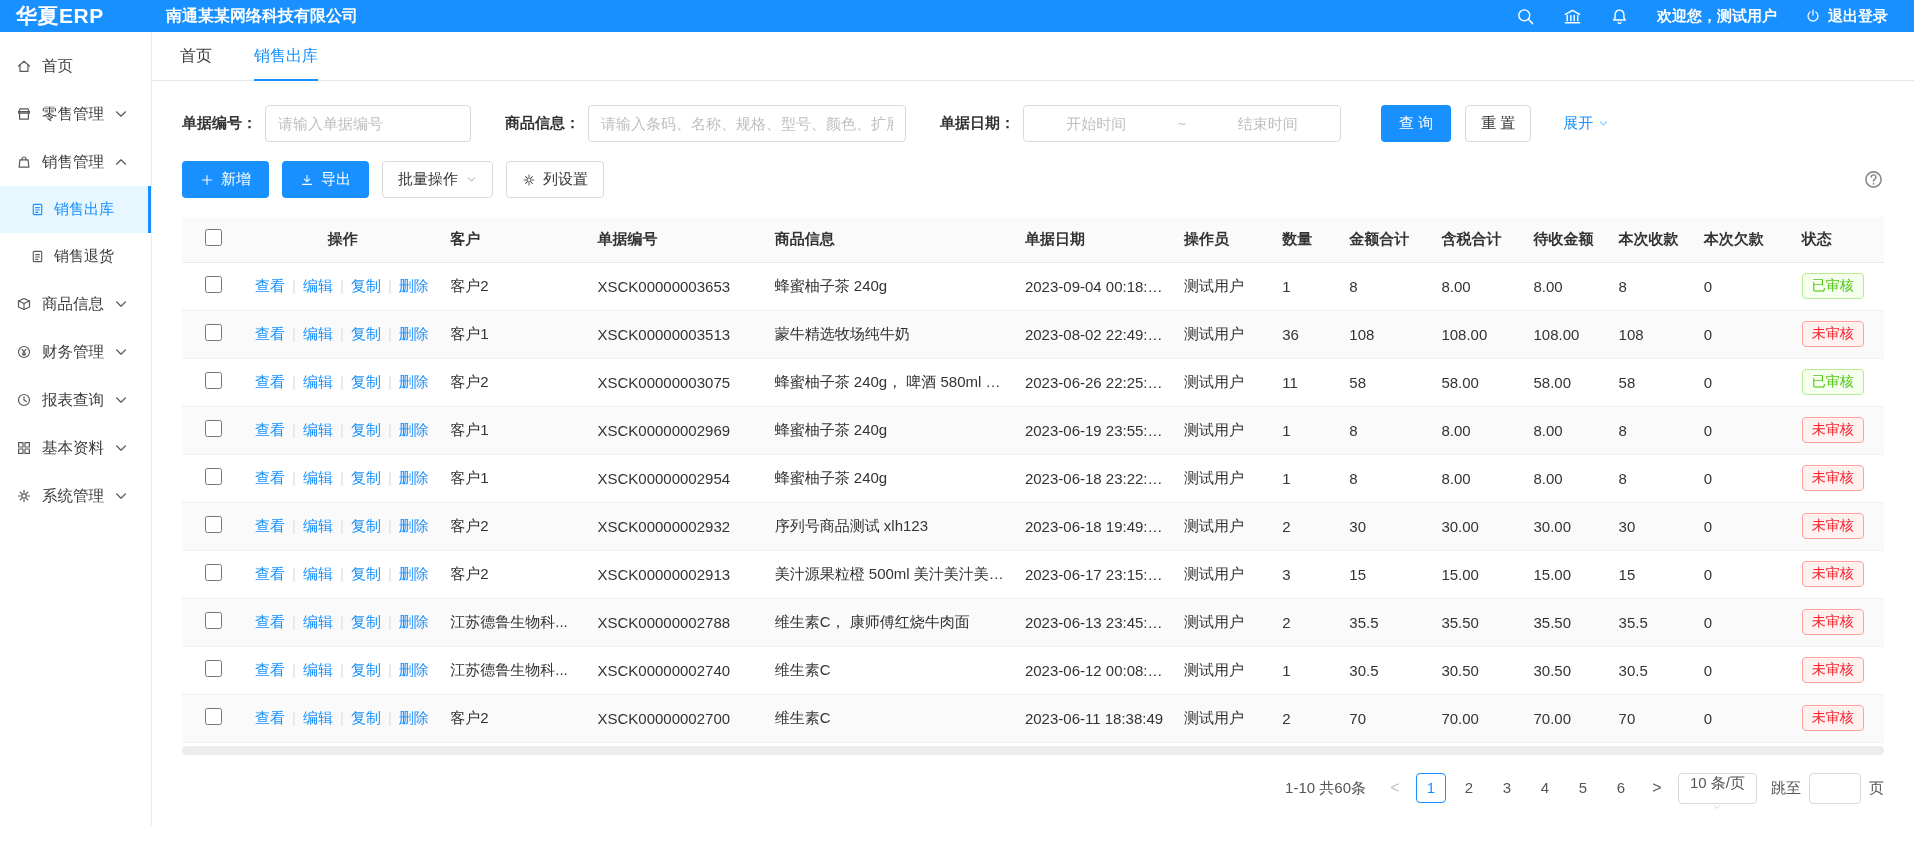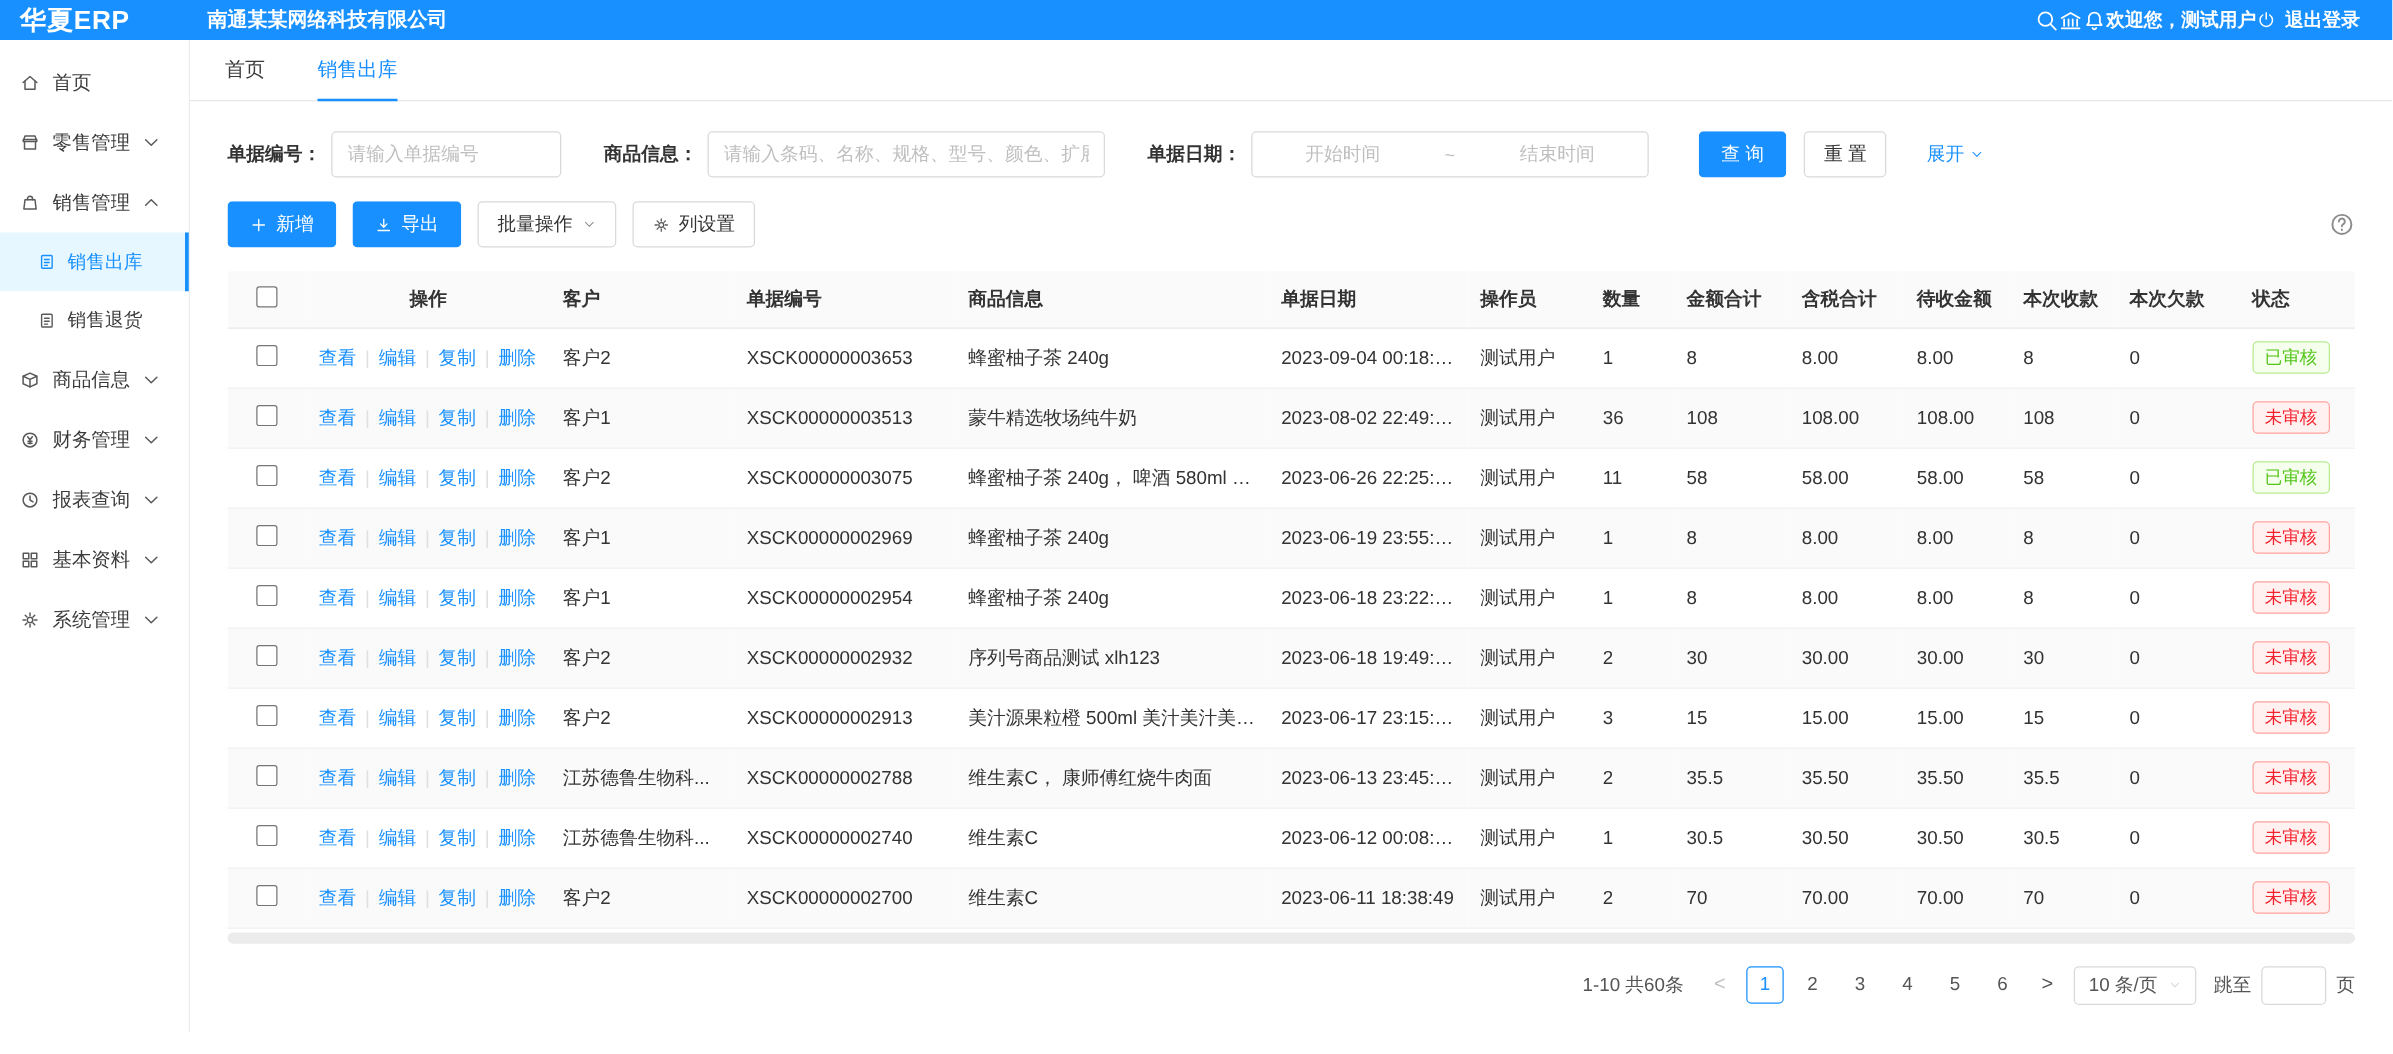--- a/index.html
+++ b/index.html
@@ -8,21 +8,21 @@
     font-family: "Liberation Sans", "DejaVu Sans", sans-serif;
     background: #fff; color: #333; overflow: hidden;
   }
   .icon { display: inline-flex; }
   .icon svg { width: 100%; height: 100%; }
 
   
   .topbar { height: 32px; background: #1890ff; display: flex; align-items: center; color: #fff; }
   .logo { width: 152px; padding-left: 16px; font-size: 21px; font-weight: bold; letter-spacing: .5px; flex: none; }
   .company { font-size: 16px; font-weight: 600; margin-left: 14px; }
-  .top-right { margin-left: auto; display: flex; align-items: center; padding-right: 26px; }
+  .top-right { margin-left: auto; display: flex; align-items: center; gap: 28px; padding-right: 26px; }
   .hicon { width: 19px; height: 19px; color: #fff; cursor: pointer; }
   .welcome { font-size: 15px; font-weight: 600; }
   .logout { display: flex; align-items: center; gap: 7px; font-size: 15px; font-weight: 600; cursor: pointer; }
   .logout .hicon { width: 16px; height: 16px; }
 
   
   .layout { display: flex; height: 794px; }
   .sidebar { width: 152px; flex: none; border-right: 1px solid #ededed; padding-top: 10px; background: #fff; }
   .menu-item { height: 48px; display: flex; align-items: center; padding: 0 12px 0 16px; font-size: 15.5px; color: #3b3b3b; cursor: pointer; }
   .menu-item .icon { width: 16px; height: 16px; color: #595959; margin-right: 10px; flex: none; }
@@ -40,21 +40,21 @@
   .tab.active::after { content: ""; position: absolute; left: 0; right: 0; bottom: -1px; height: 2px; background: #1890ff; }
 
   .content { flex: 1; padding: 0 30px; }
 
   
   .filters { display: flex; align-items: center; padding-top: 24px; }
   .flabel { font-size: 15px; font-weight: 600; color: #333; white-space: nowrap; }
   .flabel.gap { margin-left: 34px; }
   .finput { height: 37px; border: 1px solid #d9d9d9; border-radius: 4px; padding: 0 12px; font-size: 15px; color: #333; outline: none; font-family: inherit; background: #fff; }
   .finput::placeholder { color: #bfbfbf; }
-  .bill-input { width: 184px; margin-left: 8px; }
+  .bill-input { width: 206px; margin-left: 8px; }
   .product-input { width: 318px; margin-left: 8px; }
   .date-range { display: flex; align-items: center; height: 37px; border: 1px solid #d9d9d9; border-radius: 4px; margin-left: 8px; width: 318px; padding: 0 10px; background: #fff; }
   .date-input { border: none; font-size: 15px; color: #333; outline: none; width: 42%; text-align: center; font-family: inherit; }
   .date-input::placeholder { color: #bfbfbf; }
   .date-sep { color: #bfbfbf; font-size: 14px; width: 16%; text-align: center; }
 
   .btn { height: 37px; border-radius: 4px; font-size: 15px; display: inline-flex; align-items: center; justify-content: center; cursor: pointer; border: 1px solid transparent; font-family: inherit; background: #fff; }
   .btn-primary { background: #1890ff; color: #fff; padding: 0 17px; }
   .btn-default { color: #333; border-color: #d9d9d9; padding: 0 15px; }
   .search-btn { margin-left: 40px; }
@@ -83,21 +83,21 @@
   .badge.pending  { color: #f5222d; background: #fff1f0; border: 1px solid #ffa39e; }
   .table-scrollbar { height: 9px; background: #ececec; border-radius: 5px; margin-top: 3px; }
 
   
   .pagination { display: flex; justify-content: flex-end; align-items: center; gap: 8px; margin-top: 18px; font-size: 15px; color: #555; }
   .page-total { margin-right: 8px; color: #555; }
   .page-arrow { width: 26px; text-align: center; cursor: pointer; color: #bfbfbf; font-size: 16px; }
   .page-arrow.next { color: #555; }
   .page-num { min-width: 30px; height: 30px; line-height: 28px; text-align: center; cursor: pointer; border-radius: 4px; border: 1px solid transparent; color: #555; }
   .page-num.current { border-color: #1890ff; color: #1890ff; }
-  .page-size { height: 31px; border: 1px solid #d9d9d9; border-radius: 4px; display: inline-flex; align-items: center; gap: 9px; padding: 0 11px; cursor: pointer; color: #555; background: #fff; }
+  .page-size { height: 31px; border: 1px solid #d9d9d9; border-radius: 4px; display: inline-flex; align-items: center; gap: 9px; padding: 0 11px; cursor: pointer; color: #555; background: #fff; flex-direction: column; }
   .page-size .icon { width: 10px; height: 10px; color: #bfbfbf; }
   .jump-label { margin-left: 6px; }
   .jump-input { width: 52px; height: 31px; border: 1px solid #d9d9d9; border-radius: 4px; outline: none; padding: 0 8px; font-size: 15px; font-family: inherit; }
 </style>
 </head>
 <body>
 
 <div class="topbar">
   <div class="logo">华夏ERP</div>
   <div class="company">南通某某网络科技有限公司</div>

